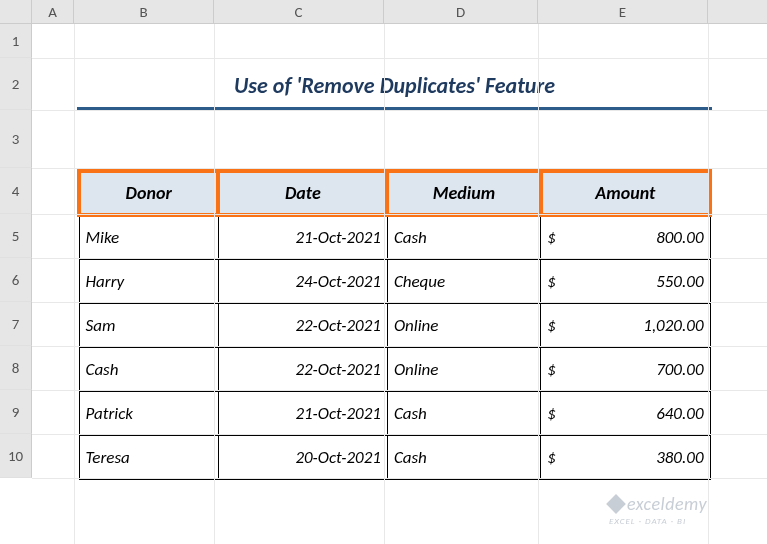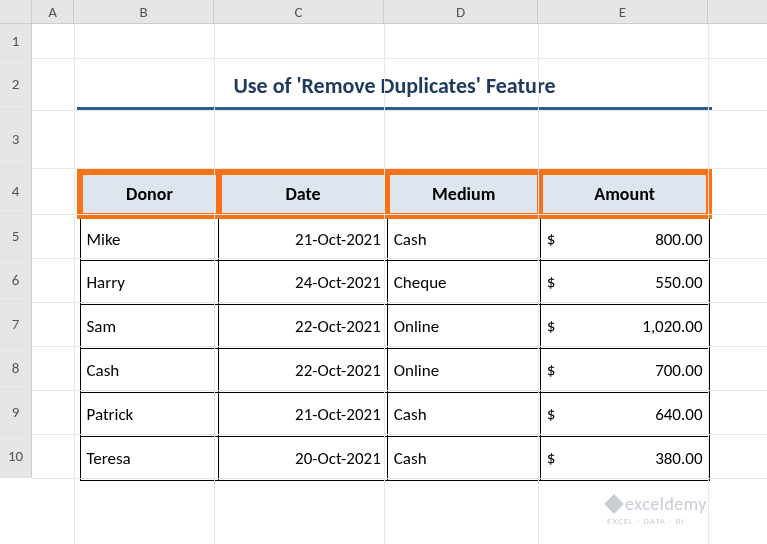--- a/index.html
+++ b/index.html
@@ -53,20 +53,21 @@
       justify-content: center;
       background: #e6e6e6;
     }
     .sheet-area {
       position: absolute;
       top: 24px;
       left: 32px;
       right: 0;
       bottom: 0;
       background: #ffffff;
+      font-style: italic;
     }
     .faint-grid-v { position: absolute; top: 0; bottom: 0; width: 1px; background: #e8e8e8; }
     .faint-grid-h { position: absolute; left: 0; right: 0; height: 1px; background: #e8e8e8; }
     .title-block {
       position: absolute;
       left: 45px;
       top: 48px;
       width: 635px;
       text-align: center;
     }
@@ -86,21 +87,21 @@
       left: 45px;
       top: 145px;
       width: 635px;
       border-collapse: collapse;
     }
     .data-table th {
       background: #dde6ef;
       font-weight: bold;
       font-size: 18px;
       color: #000;
-      border: 6px solid #f97316;
+      border: 4px solid #f97316;
       height: 44px;
       text-align: center;
     }
     .data-table td {
       border: 1px solid #000;
       font-size: 17px;
       height: 44px;
       padding: 0 6px;
     }
     .td-donor { text-align: left; }

